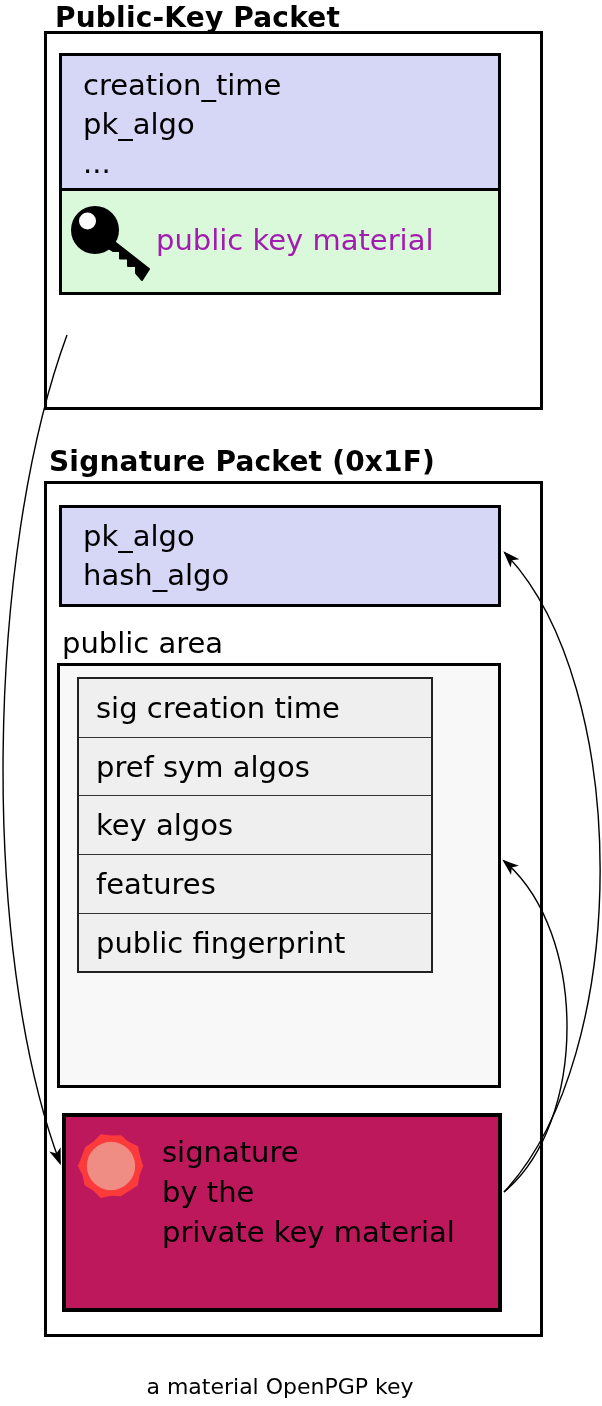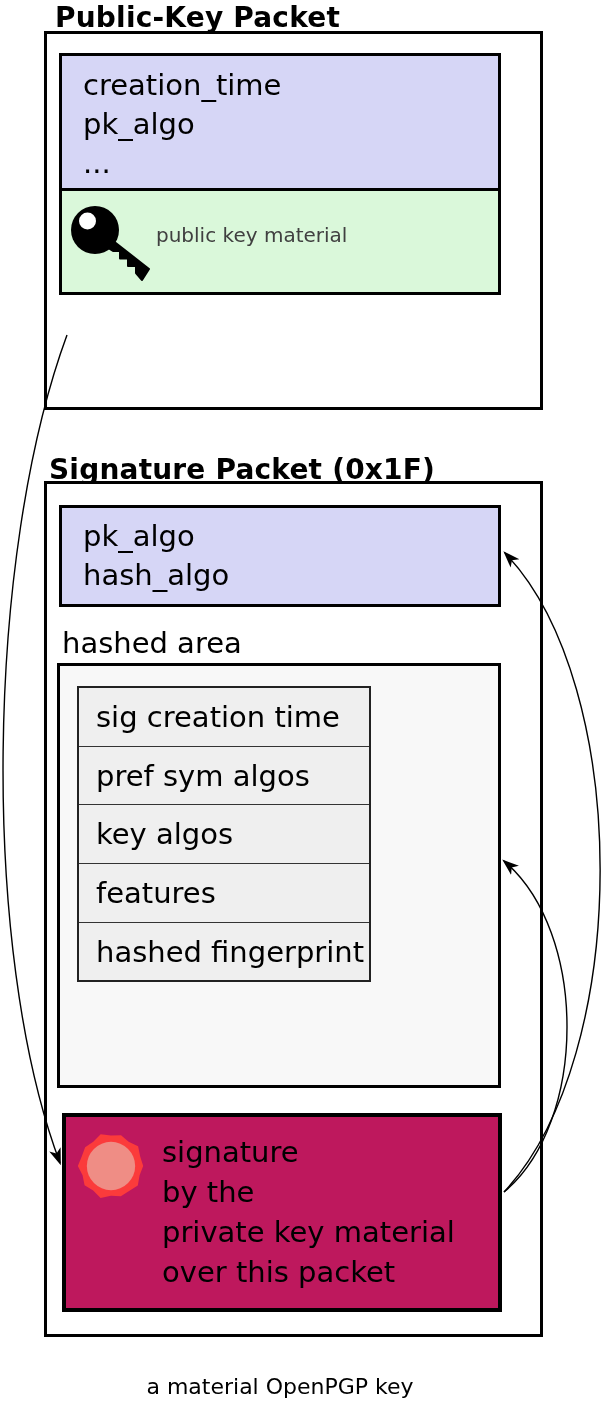--- a/index.html
+++ b/index.html
@@ -7,21 +7,21 @@
     width:602px;height:1406px;position:relative;background:#ffffff;
     font-family:"DejaVu Sans","Liberation Sans",sans-serif;color:#000;
     overflow:hidden;
   }
   .abs{position:absolute;box-sizing:border-box;}
   .packet-title{font-size:28px;font-weight:bold;letter-spacing:0.2px;white-space:nowrap;}
   .outer-box{border:3px solid #000;background:#fff;}
   .field-box{border:3px solid #000;background:#d6d6f6;padding:10px 0 8px 21px;}
   .field-line{font-size:29px;line-height:39px;white-space:nowrap;}
   .material-box{border:3px solid #000;background:#daf8da;}
-  .material-label{font-size:20px;color:#404040;white-space:nowrap;}
+  .material-label{font-size:29px;color:#a21caf;white-space:nowrap;}
   .hashed-label{font-size:29px;white-space:nowrap;}
   .hashed-box{border:3px solid #000;background:#f8f8f8;}
   .subpacket-table{
     border:2px solid #222;background:#efefef;
     display:flex;flex-direction:column;
   }
   .subpacket-row{
     height:57.7px;display:flex;align-items:center;
     padding-left:17px;font-size:29px;
     border-bottom:1px solid #333;background:#efefef;white-space:nowrap;
@@ -50,53 +50,52 @@
   <span class="abs" style="left:8px;top:12px;width:82px;height:78px;">
     <svg width="82" height="78" viewBox="0 0 82 78">
       <circle cx="25" cy="27" r="24" fill="#000"></circle>
       <path d="M33 30 L79 66 L72 77 L66 70 L66 63 L58 63 L58 55.5 L50 55.5 L50 48 L43 48 L27 38 Z" fill="#000" stroke="#000" stroke-width="2" stroke-linejoin="round"></path>
       <circle cx="17.5" cy="18" r="8.5" fill="#ffffff"></circle>
     </svg>
   </span>
   <span class="abs material-label" style="left:94px;top:32px;">public key material</span>
 </div>
 
-<div class="abs packet-title" style="left:49px;top:445px;margin-top:8px;">Signature Packet (0x1F)</div>
+<div class="abs packet-title" style="left:49px;top:445px;">Signature Packet (0x1F)</div>
 
 <div class="abs outer-box" style="left:44px;top:481px;width:499px;height:856px;"></div>
 
 <div class="abs field-box" style="left:59px;top:505px;width:442px;height:102px;padding-top:9px;">
   <div class="field-line">pk_algo</div>
   <div class="field-line">hash_algo</div>
 </div>
 
-<div class="abs hashed-label" style="left:62px;top:626px;">hashed area</div>
+<div class="abs hashed-label" style="left:62px;top:626px;">public area</div>
 
 <div class="abs hashed-box" style="left:57px;top:663px;width:444px;height:425px;">
-  <div class="subpacket-table abs" style="left:17px;top:20px;width:294px;">
+  <div class="subpacket-table abs" style="left:17px;top:11px;width:356px;">
     <div class="subpacket-row">sig creation time</div>
     <div class="subpacket-row">pref sym algos</div>
     <div class="subpacket-row">key algos</div>
     <div class="subpacket-row">features</div>
-    <div class="subpacket-row">hashed fingerprint</div>
+    <div class="subpacket-row">public fingerprint</div>
   </div>
 </div>
 
 <div class="abs signature-box" style="left:62px;top:1113px;width:440px;height:199px;">
   <span class="abs" style="left:9px;top:13px;width:72px;height:72px;">
     <svg width="72" height="72" viewBox="0 0 76 76">
       <path d="M72 38 L68.2 47.8 L66.3 58.6 L57.1 64.3 L48.4 69.9 L38 69.5 L27 71.8 L19.2 63.9 L10.1 58.3 L8 47.7 L3 38 L7.1 28 L10.7 18.1 L19.3 12.3 L27.1 4.5 L38 5.8 L48.6 5.5 L56.6 12.4 L66.6 17.2 L68.8 28 Z" stroke-linejoin="round" fill="#fb3b3b"></path>
       <circle cx="38" cy="38" r="25.5" fill="#ef8d85"></circle>
     </svg>
   </span>
   <div class="abs" style="left:96px;top:15px;">
     <div class="sig-line">signature</div>
     <div class="sig-line">by the</div>
     <div class="sig-line">private key material</div>
-    <div class="sig-line">over this packet</div>
   </div>
 </div>
 
 <svg class="arrows" width="602" height="1406" viewBox="0 0 602 1406">
   <defs>
     <marker id="ah" viewBox="0 0 10 8" refX="8.6" refY="4" markerWidth="12" markerHeight="10" orient="auto-start-reverse">
       <path d="M0 0.4 L10 4 L0 7.6 L2.6 4 Z" fill="#000"></path>
     </marker>
   </defs>
   <g stroke="#000" stroke-width="1.4" fill="none">

